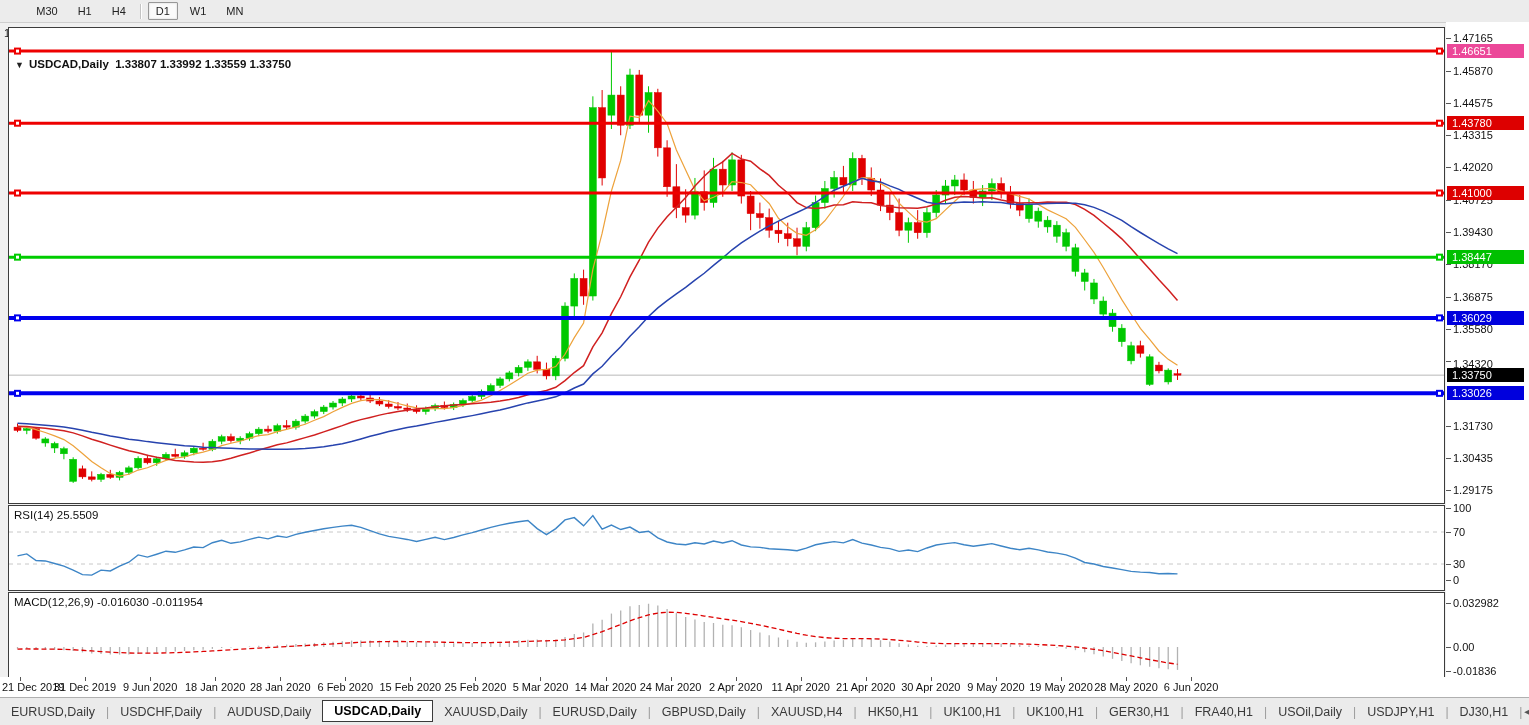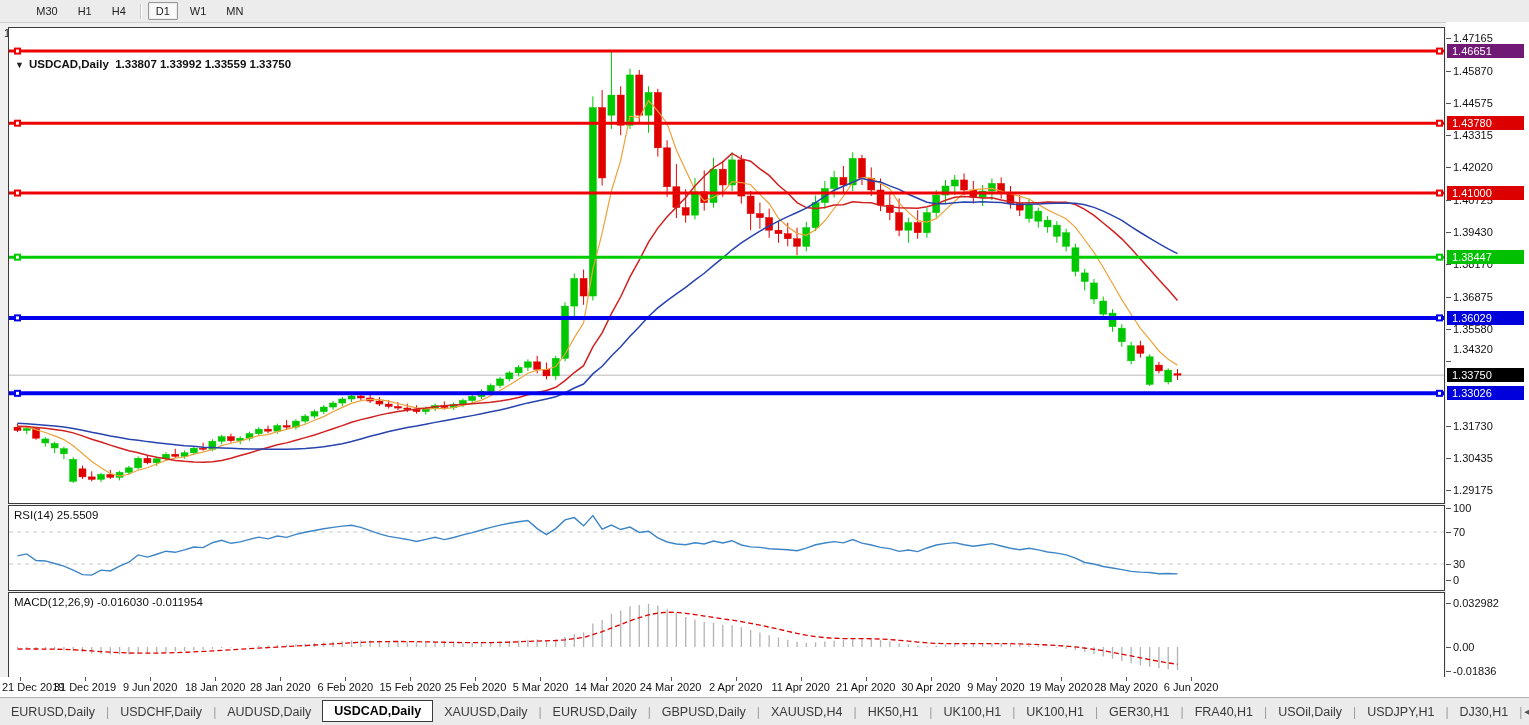--- a/index.html
+++ b/index.html
@@ -531,28 +531,28 @@
       <div class="ylab" style="top: 171.939px;">1.40725</div>
       <div class="ytick" style="top: 210.469px;"></div>
       <div class="ylab" style="top: 204.469px;">1.39430</div>
       <div class="ytick" style="top: 242.118px;"></div>
       <div class="ylab" style="top: 236.118px;">1.38170</div>
       <div class="ytick" style="top: 274.648px;"></div>
       <div class="ylab" style="top: 268.648px;">1.36875</div>
       <div class="ytick" style="top: 307.177px;"></div>
       <div class="ylab" style="top: 301.177px;">1.35580</div>
       <div class="ytick" style="top: 338.827px;"></div>
-      <div class="ylab" style="top: 321px;">1.34320</div>
+      <div class="ylab" style="top: 336px;">1.34320</div>
       <div class="ytick" style="top: 403.885px;"></div>
       <div class="ylab" style="top: 397.885px;">1.31730</div>
       <div class="ytick" style="top: 436.414px;"></div>
       <div class="ylab" style="top: 430.414px;">1.30435</div>
       <div class="ytick" style="top: 468.064px;"></div>
       <div class="ylab" style="top: 462.064px;">1.29175</div>
-      <div class="badge" style="top: 22.0843px; background: #701a75;">1.46651</div>
+      <div class="badge" style="top: 22.0843px; background: #ec4899;">1.46651</div>
       <div class="badge" style="top: 94.201px; background: rgb(221, 0, 0);">1.43780</div>
       <div class="badge" style="top: 164.032px; background: rgb(221, 0, 0);">1.41000</div>
       <div class="badge" style="top: 228.16px; background: rgb(0, 192, 0);">1.38447</div>
       <div class="badge" style="top: 288.898px; background: rgb(0, 0, 221);">1.36029</div>
       <div class="badge" style="top: 346.144px; background: rgb(0, 0, 0);">1.33750</div>
       <div class="badge" style="top: 364.331px; background: rgb(0, 0, 221);">1.33026</div>
       <div class="ytick" style="top: 486px;"></div>
       <div class="ylab" style="top: 480px;">100</div>
       <div class="ytick" style="top: 510px;"></div>
       <div class="ylab" style="top: 504px;">70</div>

